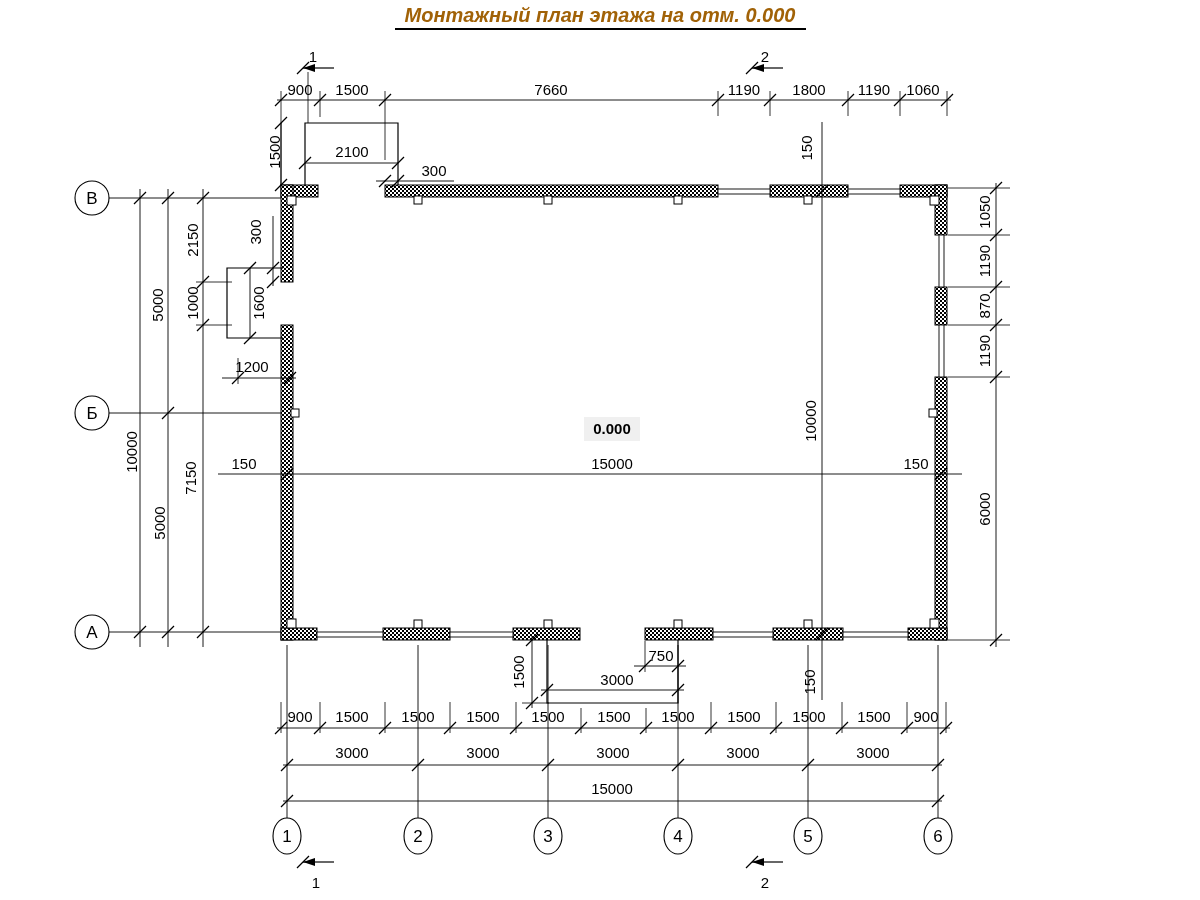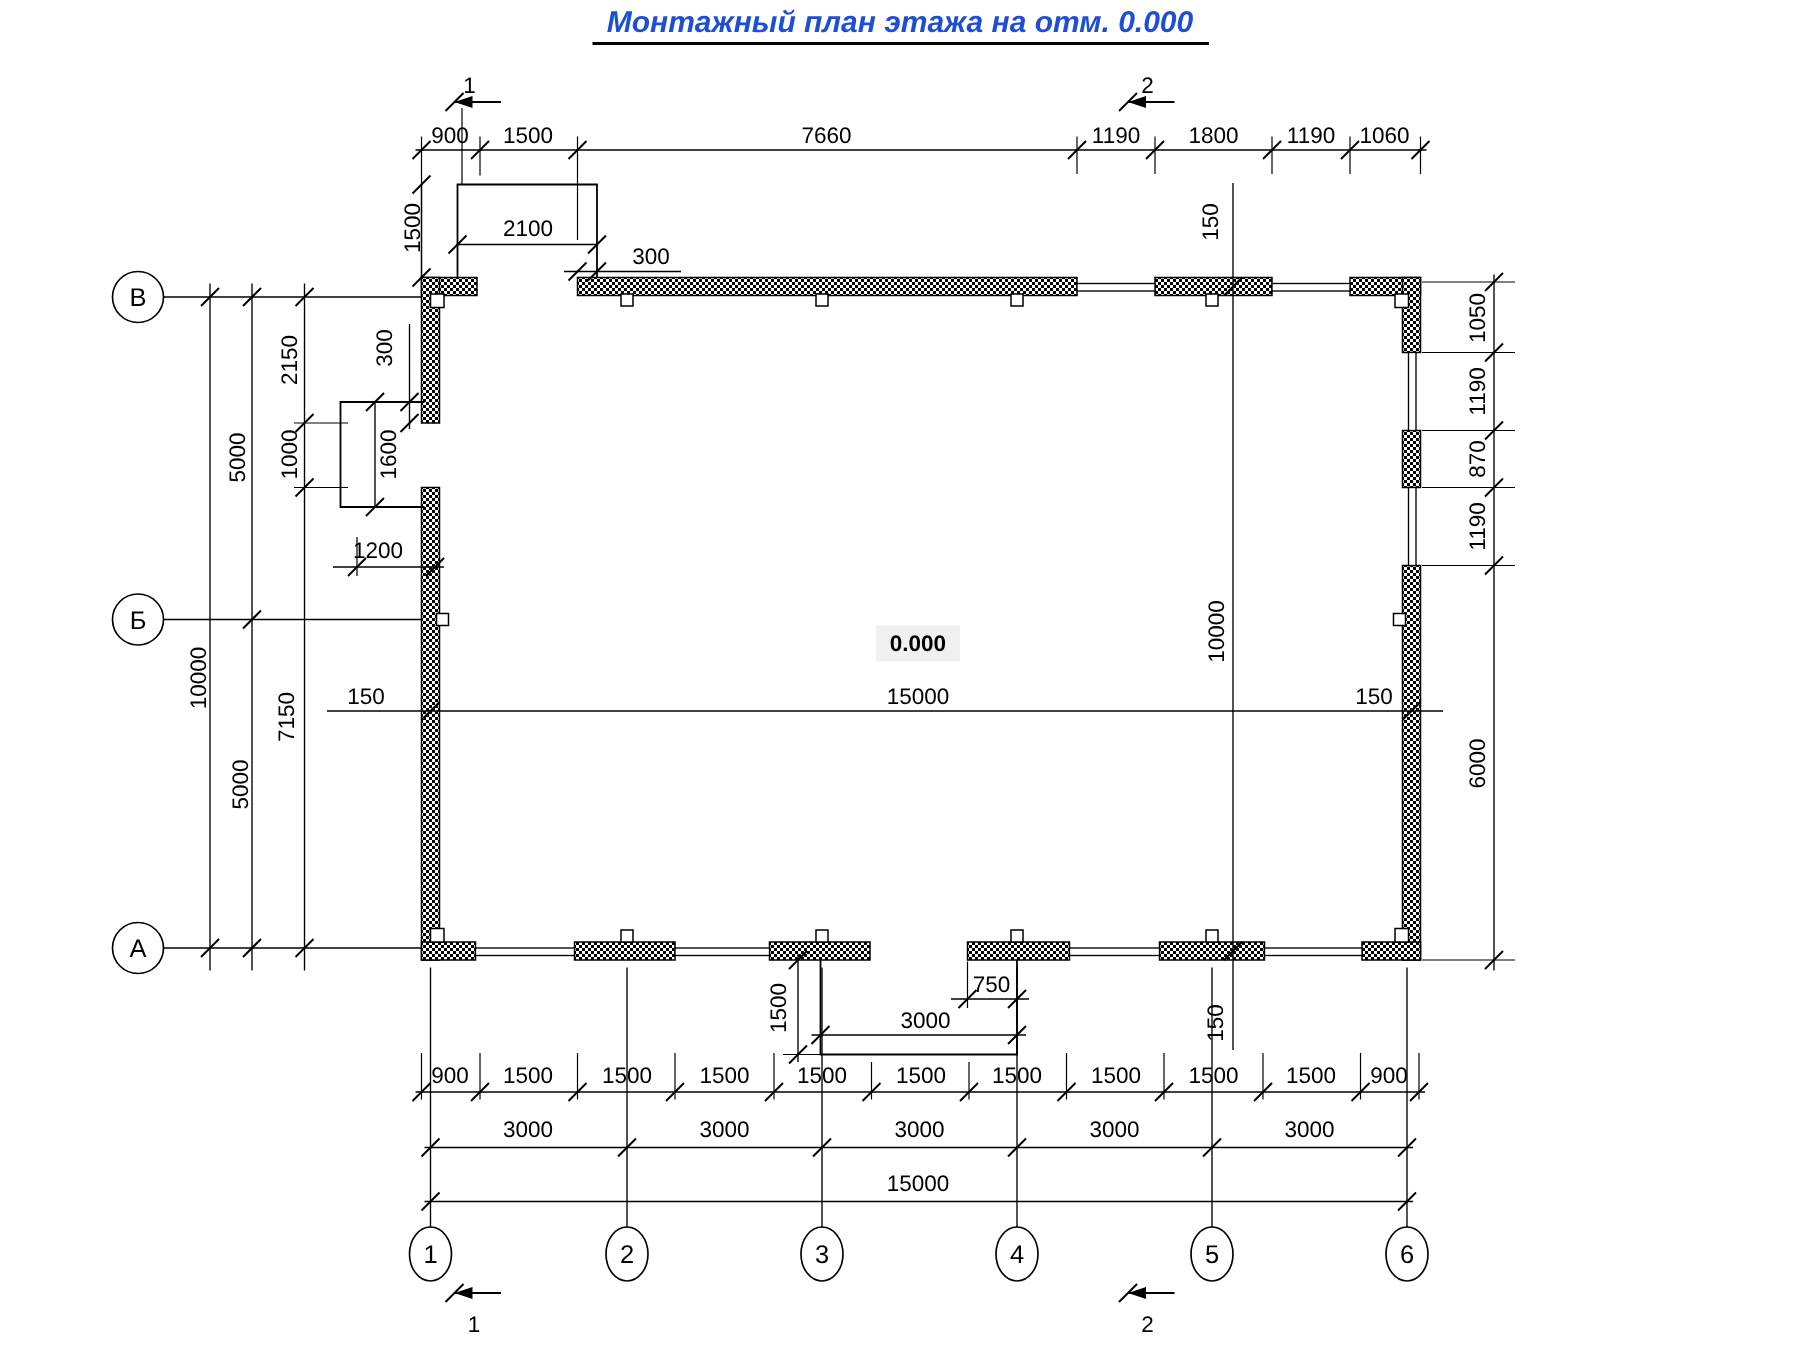--- a/index.html
+++ b/index.html
@@ -1,17 +1,17 @@
 <!DOCTYPE html>
 <html><head>
 <meta charset="utf-8">
 <style>
   html,body{margin:0;padding:0;background:#fff;}
   .stage{position:relative;width:1200px;height:900px;background:#fff;overflow:hidden;
-         font-family:"Liberation Sans",sans-serif;color:#1d4ed8;}
+         font-family:"Liberation Sans",sans-serif;color:#a16207;}
   .title{position:absolute;top:4px;left:0;width:100%;text-align:center;}
   .title span{display:inline-block;font-size:20px;font-weight:bold;font-style:italic;
               border-bottom:2px solid #000;padding:0 10px 1px 10px;}
   svg{position:absolute;left:0;top:0;}
   svg text{font-family:"Liberation Sans",sans-serif;fill:#000;}
   .d{font-size:15px;text-anchor:middle;}
   .bub{font-size:17px;text-anchor:middle;}
   .lvl{font-size:15px;font-weight:bold;text-anchor:middle;}
   .thin{stroke:#000;stroke-width:0.9;fill:none;}
   .ext{stroke:#000;stroke-width:0.8;fill:none;}

